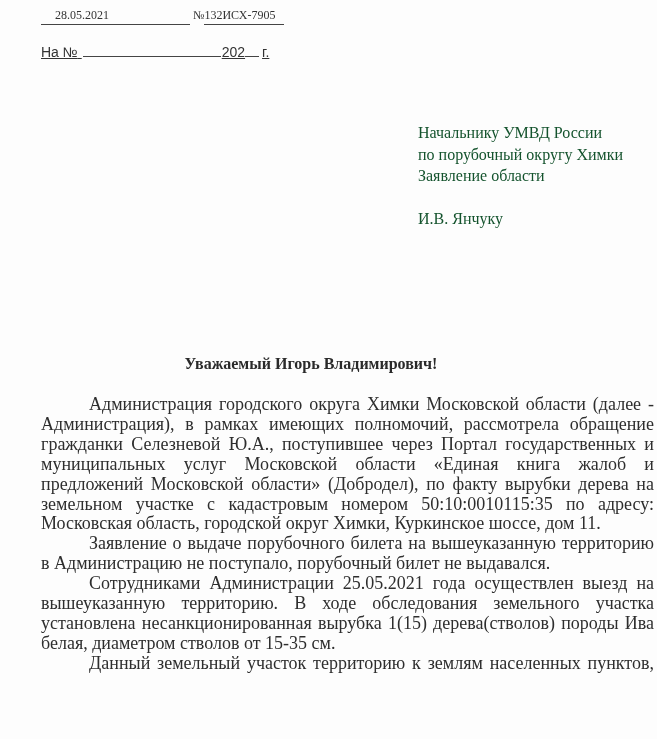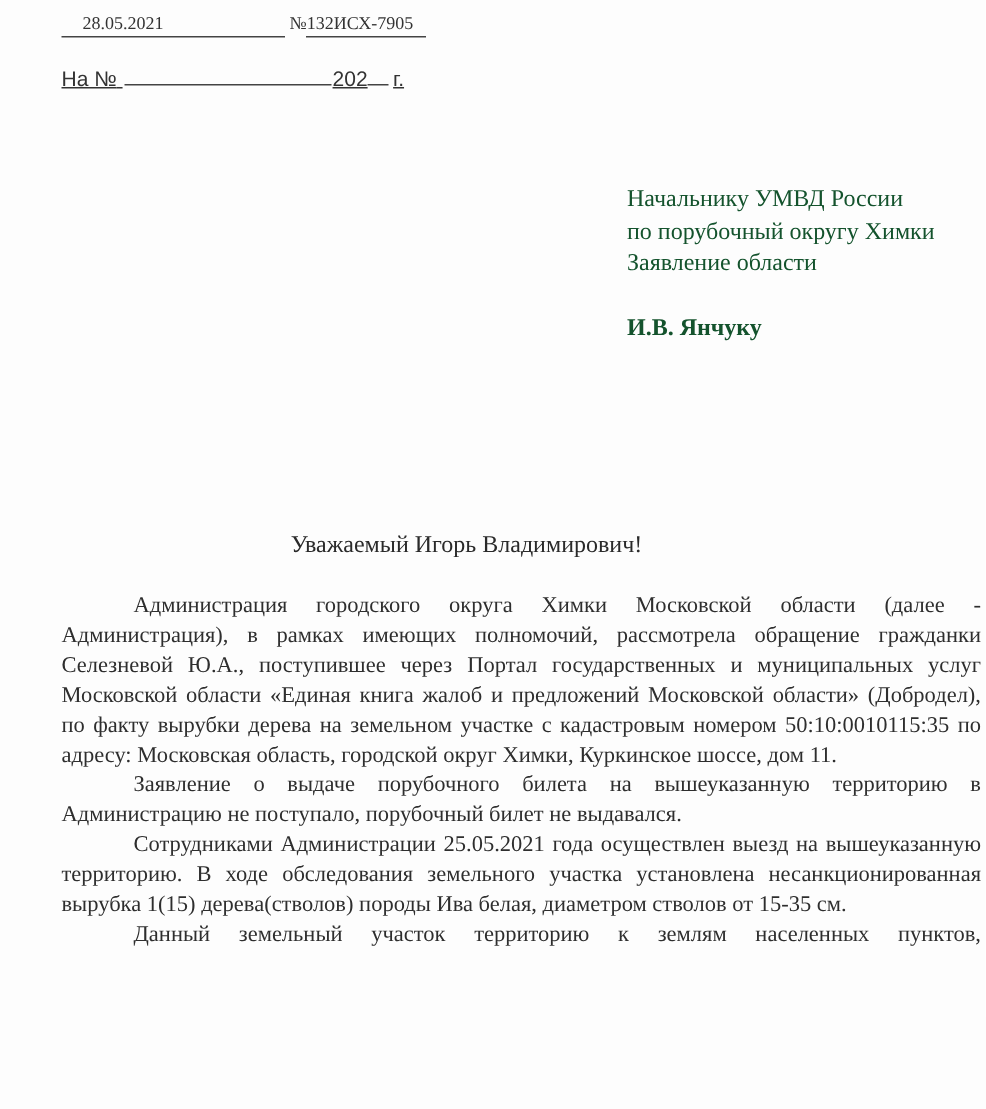--- a/index.html
+++ b/index.html
@@ -8,25 +8,25 @@
 
   .hdr-line { position:absolute; font-family:"Liberation Serif", serif; font-size:12px; color:#333; }
   #reg-line { left:41px; top:6px; }
   #reg-line .date-u { display:inline-block; width:135px; border-bottom:1px solid #444; line-height:18px; padding-left:14px; text-decoration:none; }
   #reg-line .num-u { display:inline-block; border-bottom:1px solid #444; line-height:18px; width:80px; }
   #ref-line { left:41px; top:44px; font-family:"Liberation Sans", sans-serif; font-size:14px;text-decoration:underline; }
   #ref-line .blank { display:inline-block; width:138px; border-bottom:1px solid #444; height:12px; margin:0 1px; vertical-align:baseline; }
   #ref-line .blank2 { display:inline-block; width:14px; border-bottom:1px solid #444; height:12px; margin-right:3px; }
 
   .addressee { position:absolute; left:418px; top:122px; font-family:"Liberation Serif", serif; font-size:16px; line-height:21.5px; color:#14532d; }
-  .addressee .name { font-weight:bold; margin-top:21px; margin-bottom:18px; }
+  .addressee .name { font-weight:normal; margin-top:21px; margin-bottom:18px; }
 
-  .greeting { position:absolute; left:0; width:622px; top:355px; text-align:center; font-family:"Liberation Serif", serif; font-size:16px; font-weight:normal; color:#2a2a2a; }
+  .greeting { position:absolute; left:0; width:622px; top:355px; text-align:center; font-family:"Liberation Serif", serif; font-size:16px; font-weight:bold; color:#2a2a2a; }
 
-  .body { position:absolute; left:41px; top:395px; width:613px; font-family:"Liberation Serif", serif; font-size:15px; line-height:19.9px; color:#2e2e2e; }
+  .body { position:absolute; left:41px; top:395px; width:613px; font-family:"Liberation Serif", serif; font-size:18px; line-height:19.9px; color:#2e2e2e; }
   .body p { margin:0; text-align:justify; text-indent:48px; }
   .body p.last { text-align-last:justify; }
 </style>
 </head>
 <body>
 
 <div class="page">
 
   <div class="hdr-line" id="reg-line">
     <span class="date-u">28.05.2021</span>

